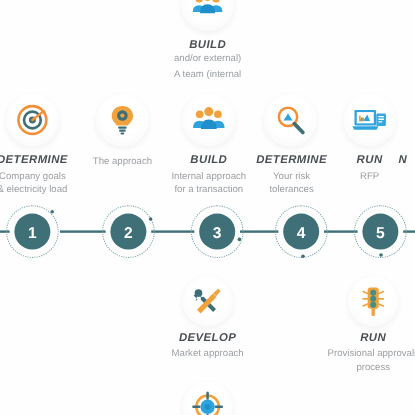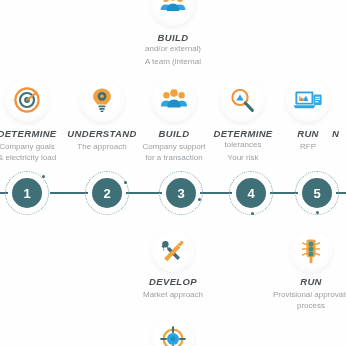--- a/index.html
+++ b/index.html
@@ -183,34 +183,33 @@
     </svg>
   </div>
 
   <div class="label-block" style="left:-32px; top:128px; width:118px;">
     <div class="lbl-title">DETERMINE</div>
     <div class="lbl-sub lbl-sub-wide">Company goals</div>
     <div class="lbl-sub lbl-sub-wide" style="margin-top:0;">&amp; electricity load</div>
   </div>
 
   <div class="label-block" style="left:54px; top:128px; width:96px;">
-    <div class="lbl-title">UNDERSTAND</div>
     <div class="lbl-sub lbl-sub-wide">The approach</div>
   </div>
 
   <div class="label-block" style="left:126px; top:128px; width:96px;">
     <div class="lbl-title">BUILD</div>
-    <div class="lbl-sub lbl-sub-wide">Company support</div>
+    <div class="lbl-sub lbl-sub-wide">Internal approach</div>
     <div class="lbl-sub lbl-sub-wide" style="margin-top:0;text-align:center;">for a transaction</div>
   </div>
 
   <div class="label-block" style="left:202px; top:128px; width:82px;">
     <div class="lbl-title">DETERMINE</div>
+    <div class="lbl-sub lbl-sub-wide">Your risk</div>
     <div class="lbl-sub lbl-sub-wide" style="margin-top:0;">tolerances</div>
-    <div class="lbl-sub lbl-sub-wide">Your risk</div>
   </div>
 
   <div class="label-block" style="left:276px; top:128px; width:64px;">
     <div class="lbl-title">RUN</div>
     <div class="lbl-sub lbl-sub-wide">RFP</div>
   </div>
 
   <div class="label-block" style="left:332px; top:128px; width:40px; text-align:left;">
     <div class="lbl-title">N</div>
   </div>

